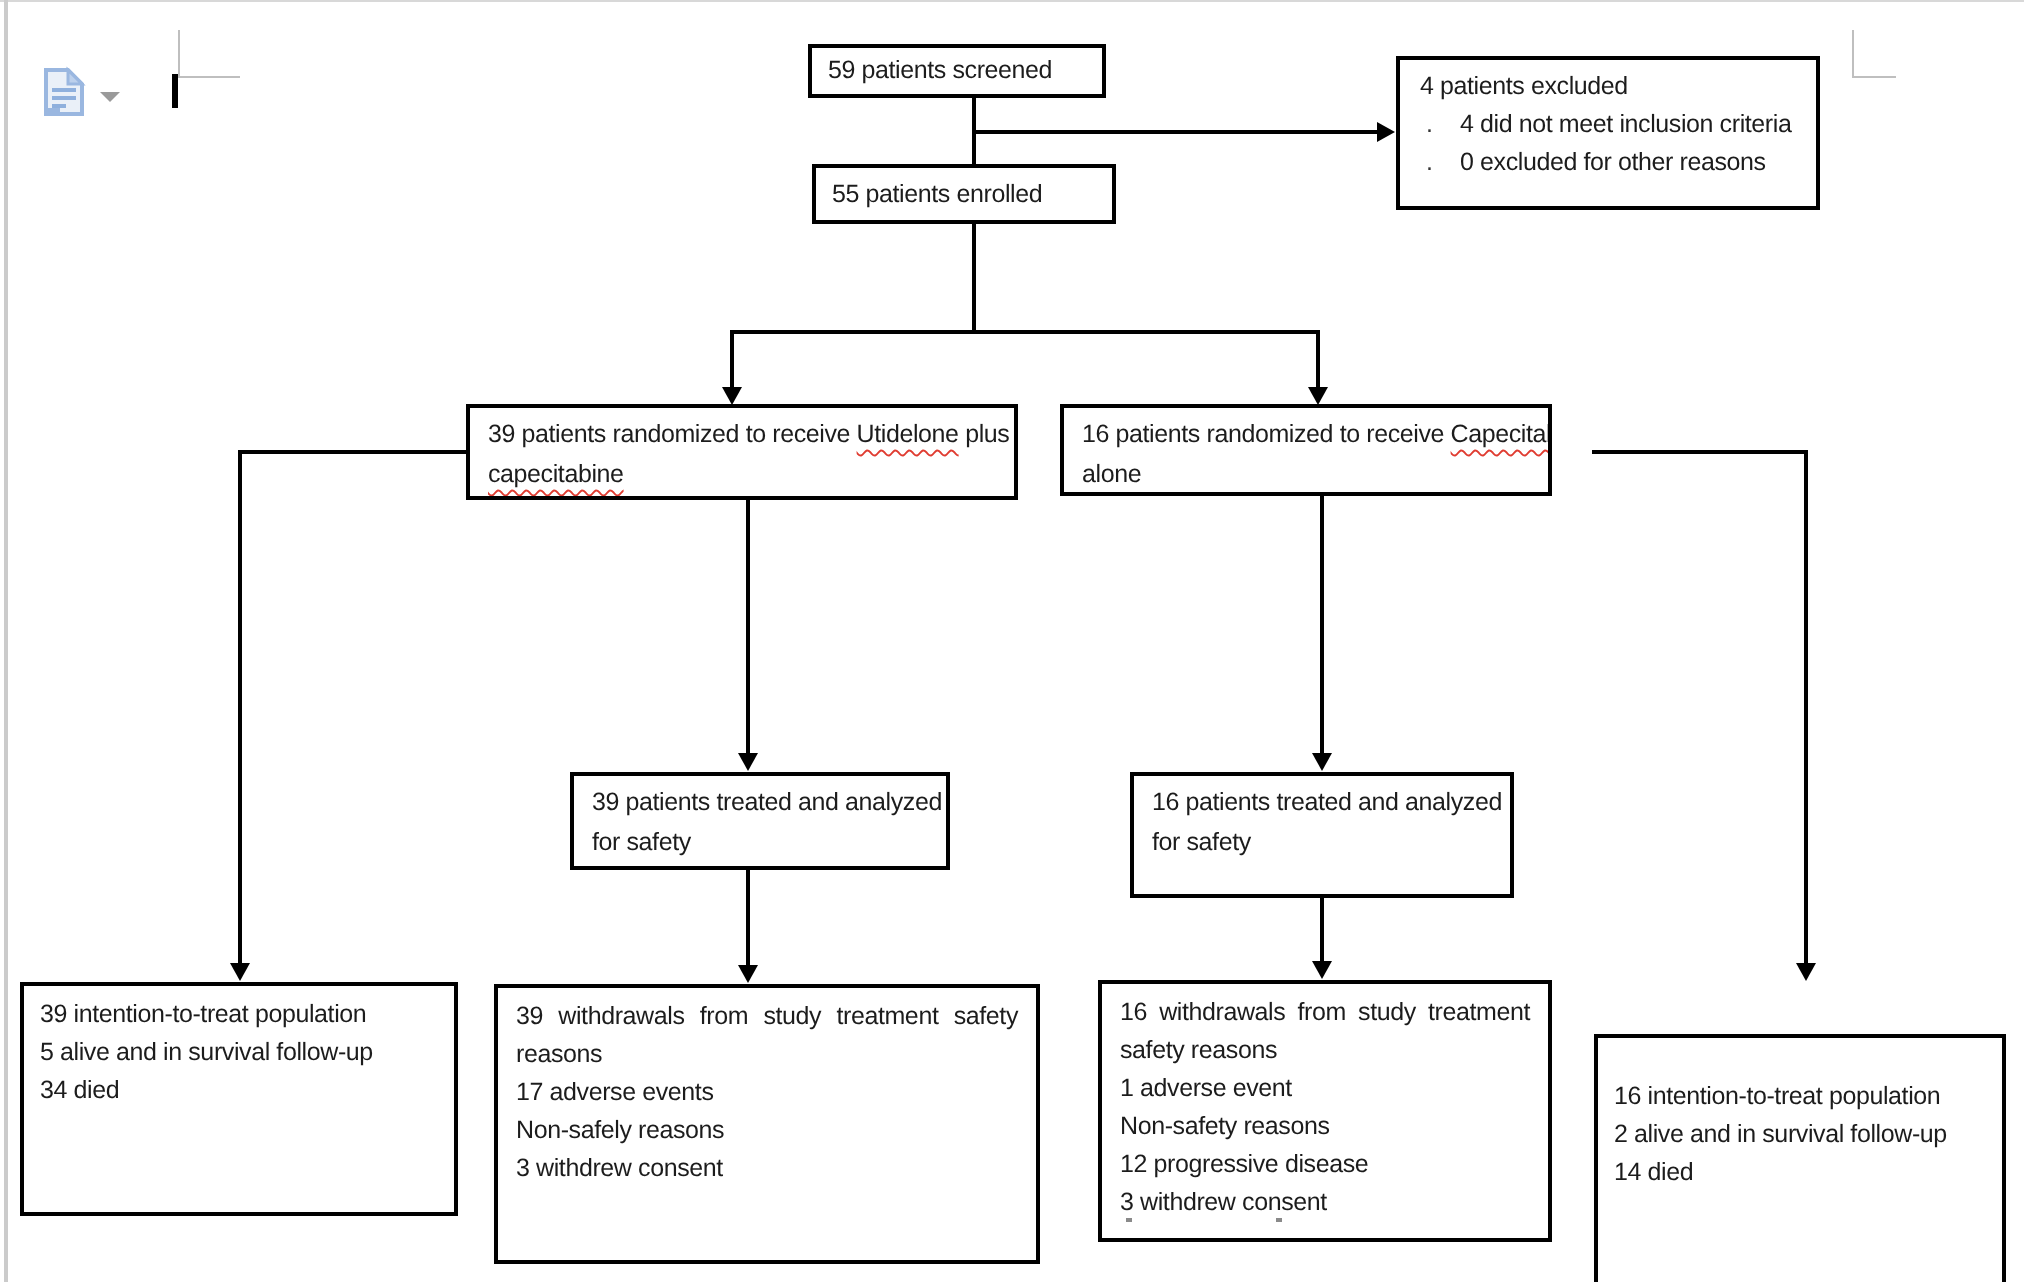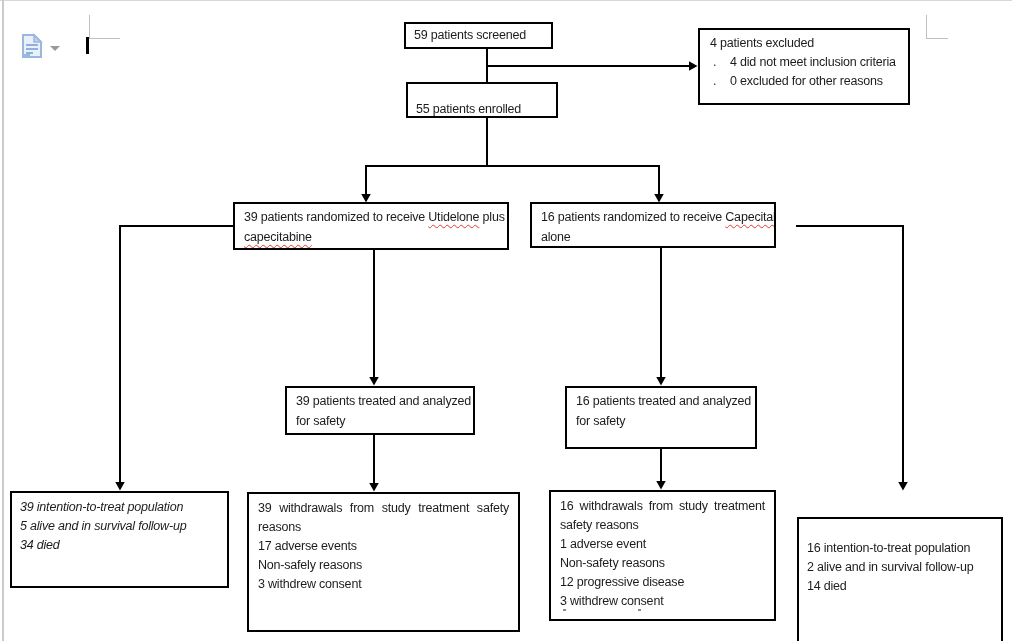--- a/index.html
+++ b/index.html
@@ -99,21 +99,21 @@
   <div class="bullet-row">
     <span class="bullet">.</span>
     <span>4 did not meet inclusion criteria</span>
   </div>
   <div class="bullet-row">
     <span class="bullet">.</span>
     <span>0 excluded for other reasons</span>
   </div>
 </div>
 
-<div class="box" style="left:406px; top:82px; width:152px; height:30px; padding:16px 8px;">
+<div class="box" style="left:406px; top:82px; width:152px; height:30px; padding:4px 8px;">
   <div class="ln">55 patients enrolled</div>
 </div>
 
 <div class="box" style="left:233px; top:202px; width:276px; height:48px; padding:3px 9px; line-height:20px;">
   <div class="ln"><span>39 patients randomized to receive </span><span class="misspelled">Utidelone</span><span> plus</span></div>
   <div class="ln"><span class="misspelled">capecitabine</span></div>
 </div>
 
 <div class="box" style="left:530px; top:202px; width:246px; height:46px; padding:3px 9px; line-height:20px;">
   <div class="ln"><span>16 patients randomized to receive </span><span class="misspelled">Capecitabine</span></div>
@@ -123,21 +123,21 @@
 <div class="box" style="left:285px; top:386px; width:190px; height:49px; padding:3px 9px; line-height:20px;">
   <div class="ln">39 patients treated and analyzed</div>
   <div class="ln">for safety</div>
 </div>
 
 <div class="box" style="left:565px; top:386px; width:192px; height:63px; padding:3px 9px; line-height:20px;">
   <div class="ln">16 patients treated and analyzed</div>
   <div class="ln">for safety</div>
 </div>
 
-<div class="box" style="left:10px; top:491px; width:219px; height:97px; padding:5px 8px;font-style:italic;">
+<div class="box" style="left:10px; top:491px; width:219px; height:117px; padding:5px 8px;">
   <div class="ln">39 intention-to-treat population</div>
   <div class="ln">5 alive and in survival follow-up</div>
   <div class="ln">34 died</div>
 </div>
 
 <div class="box" style="left:247px; top:492px; width:273px; height:140px; padding:5px 9px;">
   <div class="justify">39 withdrawals from study treatment safety</div>
   <div class="ln">reasons</div>
   <div class="ln">17 adverse events</div>
   <div class="ln">Non-safely reasons</div>

